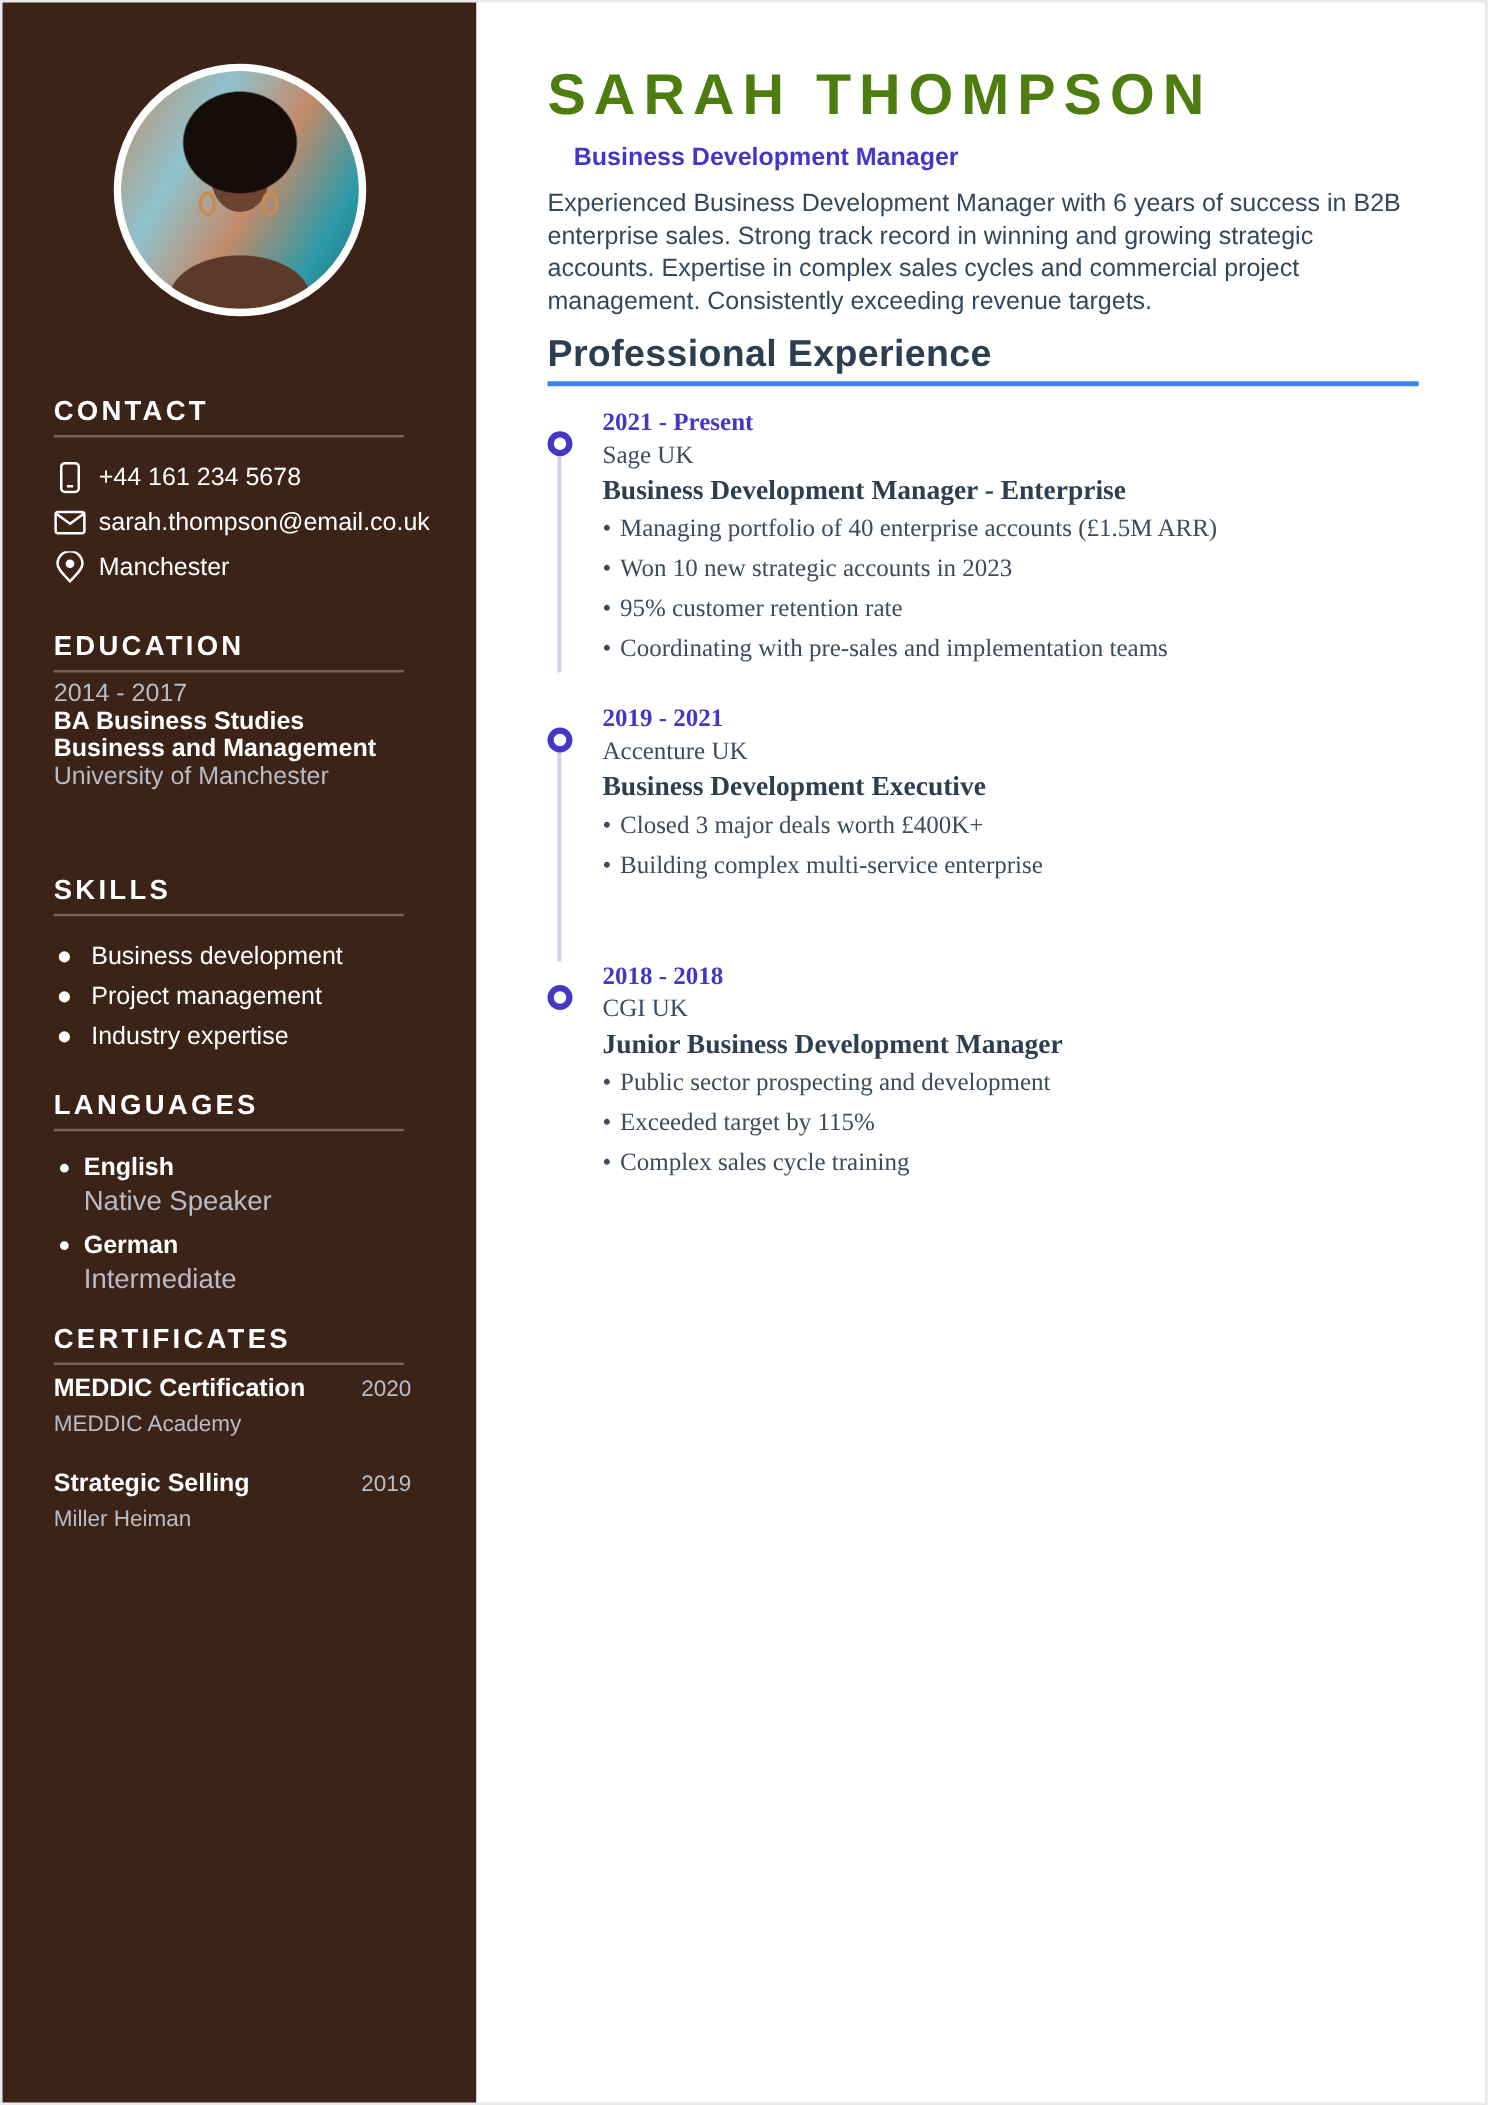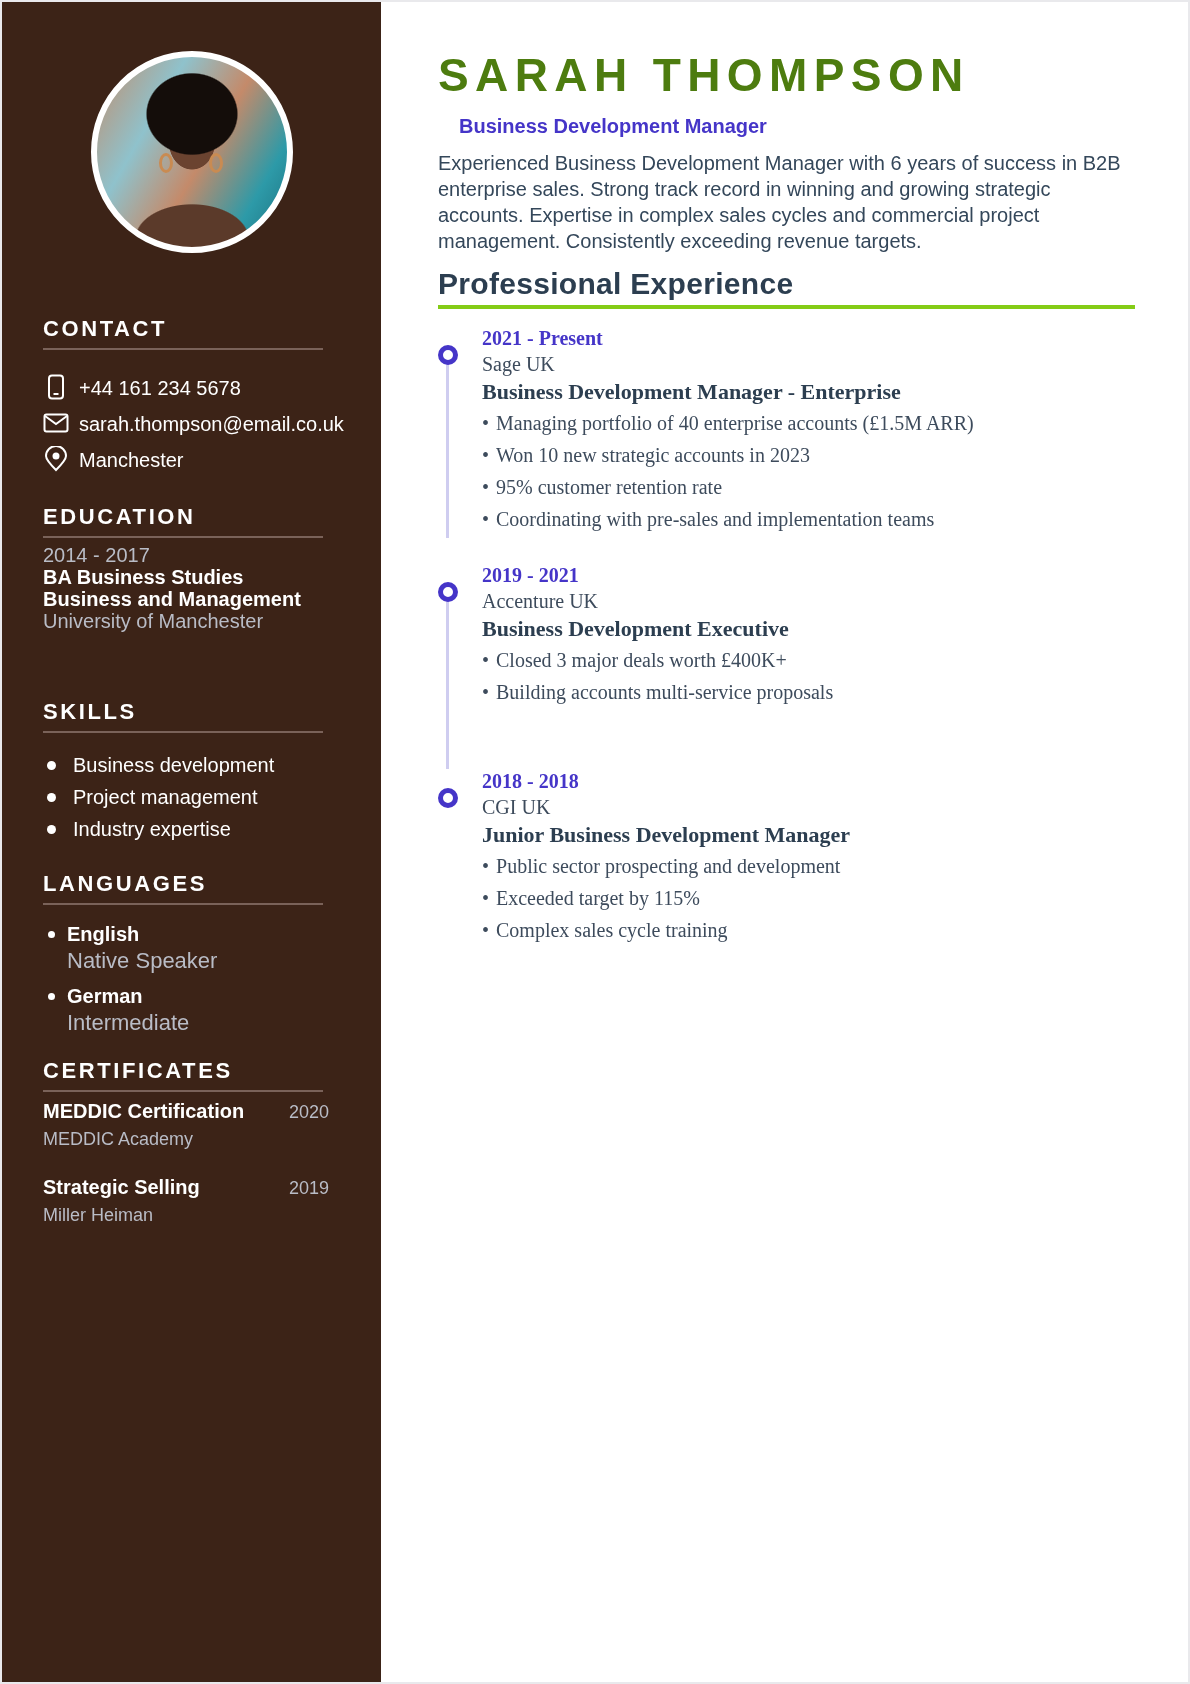--- a/index.html
+++ b/index.html
@@ -24,21 +24,21 @@
         radial-gradient(ellipse 17% 20% at 50% 45%, #6b4330 0 70%, transparent 72%),
         radial-gradient(ellipse 42% 26% at 50% 96%, #5b3a2a 0 70%, transparent 72%),
         linear-gradient(120deg, #c38c6b 0%, #8fc2cc 30%, #c48a6a 55%, #2d9aa8 80%, #1c6f7e 100%);
     }
     .avatar .earring { position:absolute; width:14px; height:20px; border:3px solid #c98b52; border-radius:50%; top:96px; }
     .side-section { position: absolute; left: 41px; width: 280px; margin-top: 24px; }
     .side-heading {
       font-size: 22px; font-weight: bold; letter-spacing: 2.6px; color: #ffffff;
       padding-bottom: 6px; border-bottom: 2px solid #7a6259;
     }
-    .contact-row { display: flex; align-items: flex-end; height: 36px; font-size: 20px; color: #ffffff; white-space: nowrap; }
+    .contact-row { display: flex; align-items: center; height: 36px; font-size: 20px; color: #ffffff; white-space: nowrap; }
     .contact-row .icon { width: 26px; height: 26px; margin-right: 10px; display: inline-flex; align-items: center; justify-content: center; }
     .edu-years { font-size: 20px; color: #b9bcc6; line-height: 22px; }
     .edu-degree { font-size: 20px; font-weight: bold; color: #ffffff; line-height: 22px; }
     .edu-school { font-size: 20px; color: #b9bcc6; line-height: 22px; }
     .skill-item { display: flex; align-items: center; font-size: 20px; height: 32px; color: #ffffff; }
     .skill-item .dot { width: 9px; height: 9px; background: #ffffff; border-radius: 50%; margin: 0 17px 0 4px; }
     .lang-item { margin-bottom: 8px; }
     .lang-name { display: flex; align-items: center; font-size: 20px; font-weight: bold; color: #ffffff; height: 30px; }
     .lang-name .dot { width: 7px; height: 7px; background: #ffffff; border-radius: 50%; margin: 0 12px 0 5px; }
     .lang-level { font-size: 22px; color: #b9bcc6; padding-left: 24px; height: 24px; line-height: 24px; }
@@ -53,21 +53,21 @@
       position: absolute; left: 57px; top: 46px; font-size: 46px; font-weight: bold;
       letter-spacing: 6.4px; color: #4d7c0f; white-space: nowrap;
     }
     .title { position: absolute; left: 54px; top: 113px; font-size: 20px; font-weight: bold; color: #4535c8; margin-left: 24px; }
     .summary {
       position: absolute; left: 57px; top: 148px; width: 700px; font-size: 20px;
       line-height: 26px; color: #34475a;
     }
     .section-title {
       position: absolute; left: 57px; top: 265px; width: 697px; font-size: 30px; font-weight: bold;
-      color: #2c3e50; padding-bottom: 4px; border-bottom: 4px solid #84cc16; letter-spacing: 0.3px;
+      color: #2c3e50; padding-bottom: 4px; border-bottom: 4px solid #3b82f6; letter-spacing: 0.3px;
     }
     .timeline-line { position: absolute; left: 65px; width: 3px; background: #cfcdf0; }
     .job { position: absolute; left: 57px; width: 720px; }
     .job .ring {
       position: absolute; left: 0; top: 9px; width: 20px; height: 20px; border-radius: 50%;
       border: 5px solid #4535c8; background: #ffffff;
     }
     .job-body { margin-left: 44px; font-family: Liberation Serif, serif; }
     .job-dates { font-size: 20px; font-weight: bold; color: #4535c8; line-height: 26px; }
     .job-company { font-size: 20px; color: #3d4b5c; line-height: 26px; }
@@ -211,21 +211,21 @@
       </div>
     </div>
 
     <div class="job" style="top:560px">
       <span class="ring" style="top:20px"></span>
       <div class="job-body">
         <div class="job-dates">2019 - 2021</div>
         <div class="job-company">Accenture UK</div>
         <div class="job-role">Business Development Executive</div>
         <div class="job-bullet">Closed 3 major deals worth £400K+</div>
-        <div class="job-bullet">Building accounts multi-service proposals</div>
+        <div class="job-bullet">Building complex multi-service enterprise</div>
       </div>
     </div>
 
     <div class="job" style="top:766px">
       <span class="ring" style="top:20px"></span>
       <div class="job-body">
         <div class="job-dates">2018 - 2018</div>
         <div class="job-company">CGI UK</div>
         <div class="job-role">Junior Business Development Manager</div>
         <div class="job-bullet">Public sector prospecting and development</div>

